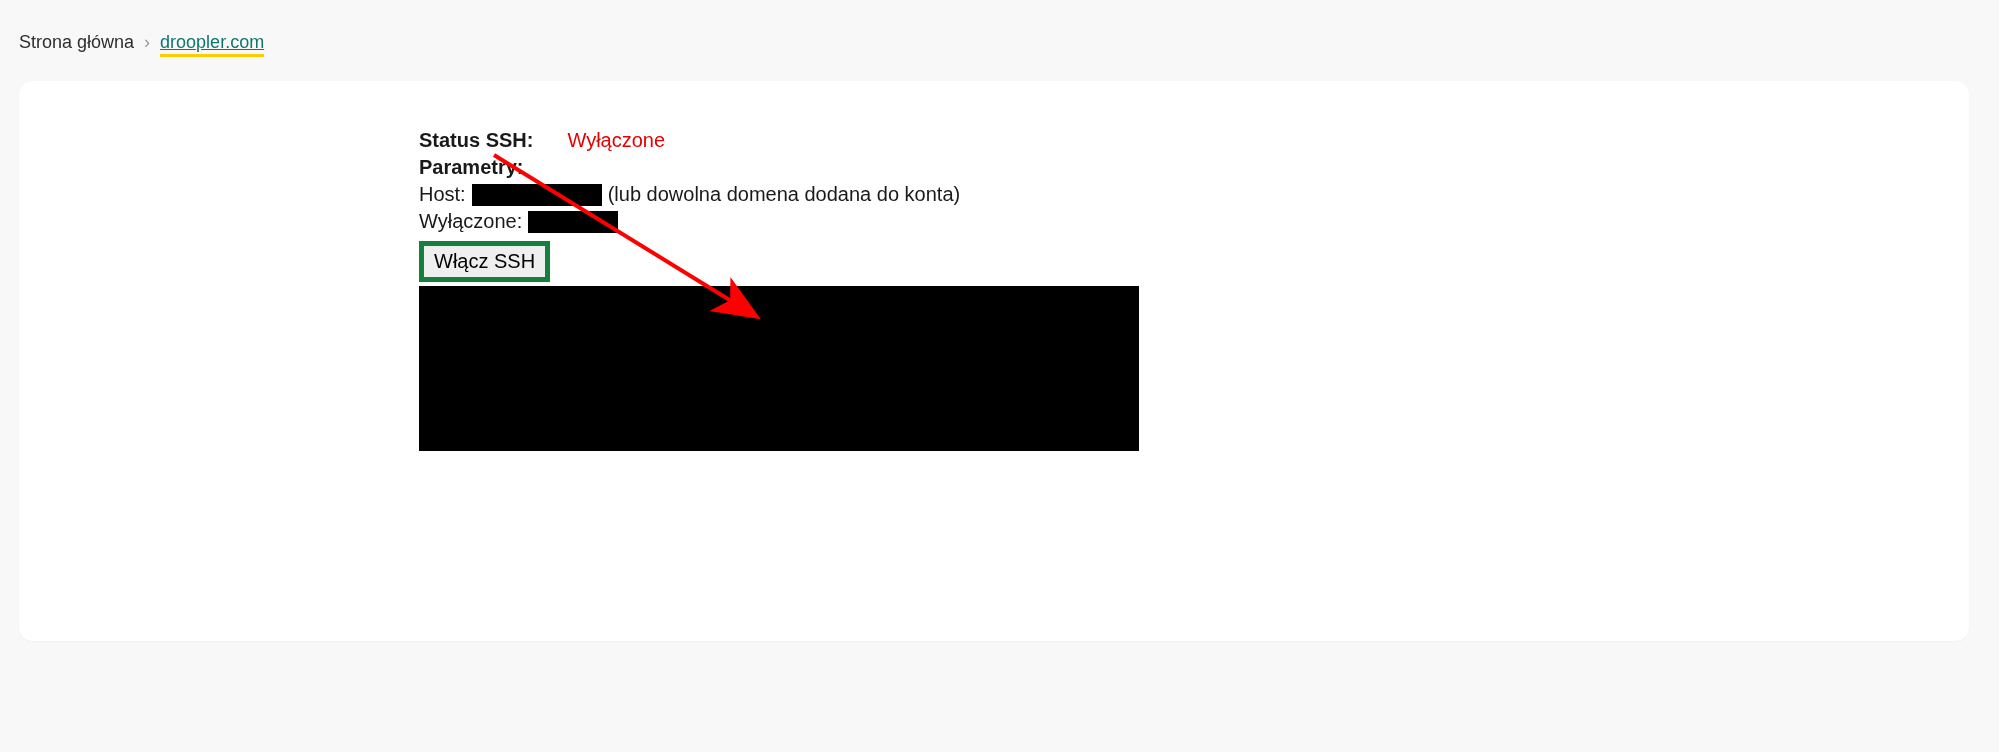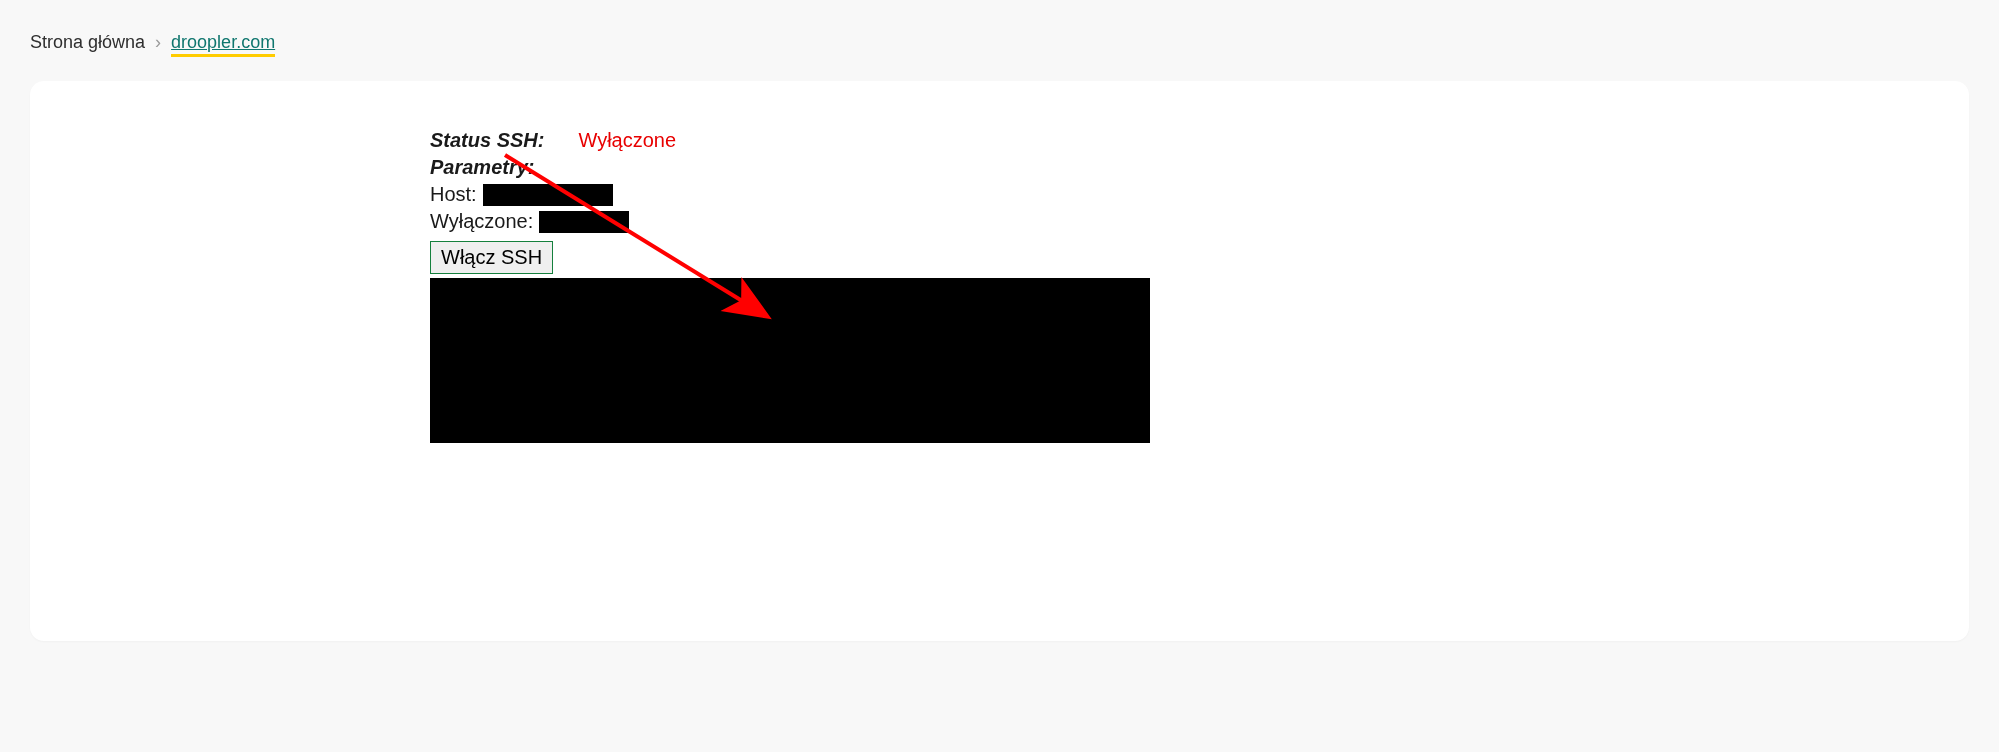--- a/index.html
+++ b/index.html
@@ -4,21 +4,21 @@
   <style>
     * { box-sizing: border-box; margin: 0; padding: 0; }
     html, body { width: 100%; }
     body {
       font-family: Arial, Helvetica, sans-serif;
       background: #f8f8f8;
       color: #1a1a1a;
       min-height: 752px;
     }
     .page {
-      padding: 32px 30px 40px 30px;
+      padding: 32px 30px 40px 19px;
     }
     .breadcrumb {
       font-size: 18px;
       color: #2e2e2e;
       margin-bottom: 28px;
       display: flex;
       align-items: center;
       gap: 10px;
     }
     .breadcrumb .sep { color: #9a9a9a; }
@@ -42,40 +42,40 @@
       min-height: 560px;
       position: relative;
       padding: 46px 60px 80px 60px;
       box-shadow: 0 1px 2px rgba(0,0,0,0.03);
     }
     .content-wrap {
       position: relative;
       margin-left: 340px;
     }
     .line { font-size: 20px; line-height: 1.35; display: flex; align-items: center; flex-wrap: wrap; gap: 6px; }
-    .bold { font-weight: 700; font-style: italic; }
+    .bold { font-weight: 700; }
     .status-val { color: #e80000; font-weight: 400; margin-left: 28px; }
     .redact {
       display: inline-block;
       background: #000;
       height: 22px;
       vertical-align: middle;
     }
     .redact-host { width: 130px; }
     .redact-port { width: 70px; }
     .redact-user { width: 90px; }
     .redact-pass { width: 330px; }
     .note { color: #1a1a1a; }
     .btn {
       margin-top: 6px;
       font-family: inherit;
       font-size: 20px;
       padding: 4px 10px;
       background: #efefef;
-      border: 1px solid #15803d;
+      border: 5px solid #15803d;
       cursor: pointer;
     }
     .section-title {
       font-size: 24px;
       font-weight: 700;
       margin-top: 6px;
     }
     .redact-block {
       background: #000;
       width: 720px;
@@ -122,20 +122,21 @@
         <span class="status-val">Wyłączone</span>
       </div>
 
       <div class="line">
         <span class="bold">Parametry:</span>
       </div>
 
       <div class="line">
         <span>Host:</span>
         <span class="redact redact-host"></span>
+        <span class="note">(lub dowolna domena dodana do konta)</span>
       </div>
 
 
       <div class="line">
         <span>Wyłączone:</span>
         <span class="redact redact-user"></span>
       </div>
 
 
       <div>

